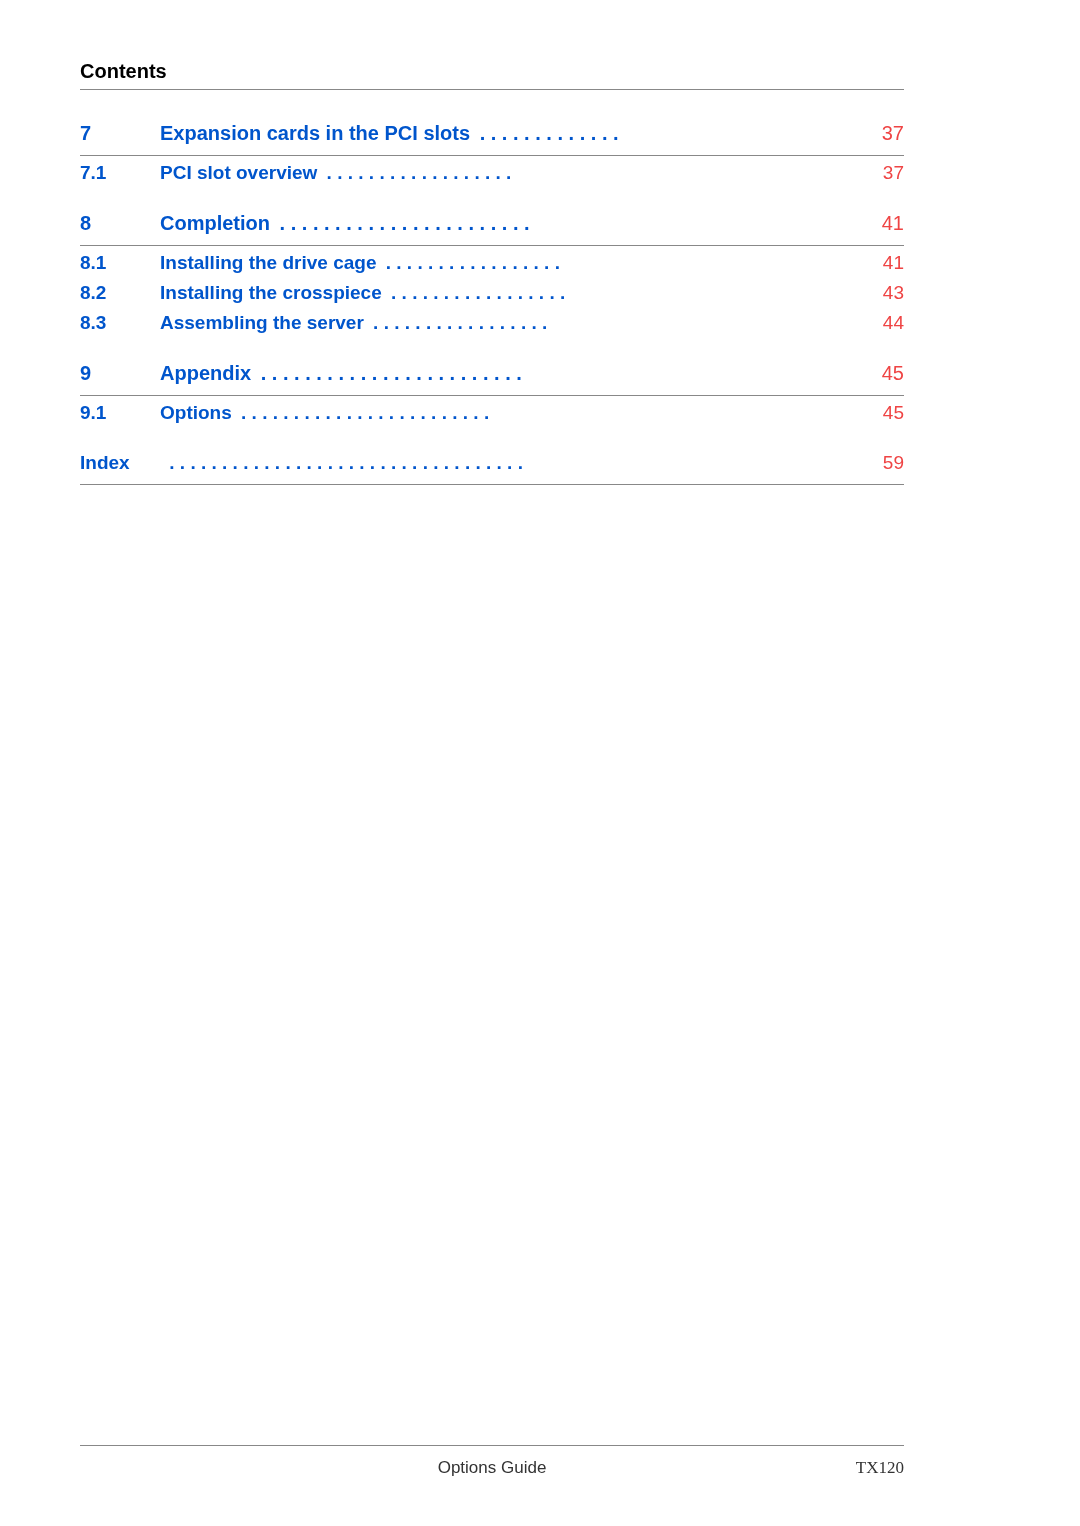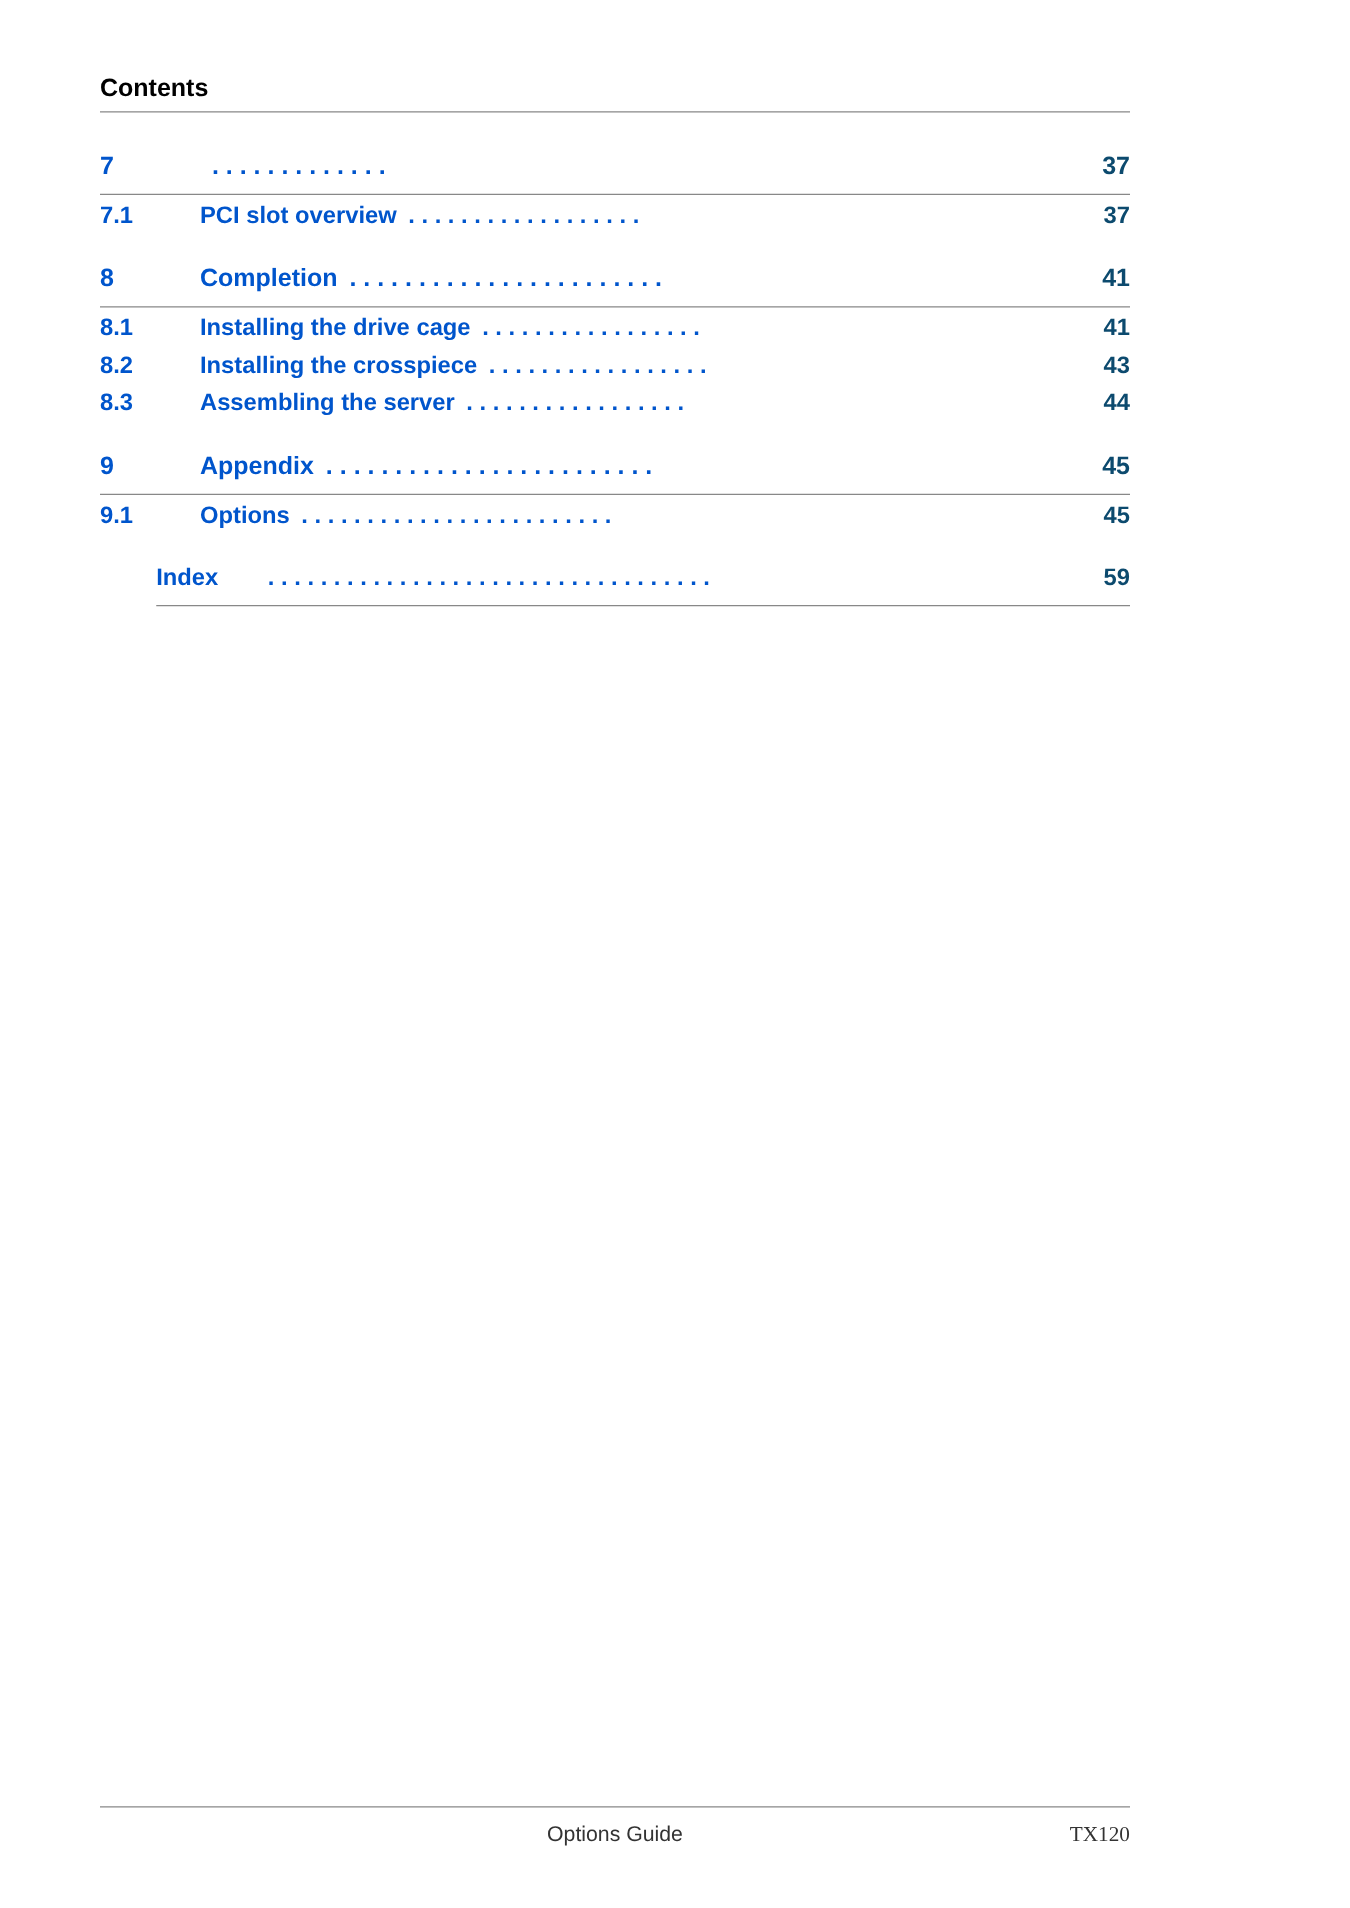--- a/index.html
+++ b/index.html
@@ -77,22 +77,22 @@
     .toc-dots {
       flex: 1;
       color: #0055cc;
       font-weight: bold;
       overflow: hidden;
       white-space: nowrap;
       margin: 0 4px;
     }
 
     .toc-page {
-      color: #0c4a6e;
-      font-weight: bold;
+      color: #ef4444;
+      font-weight: normal;
       min-width: 30px;
       text-align: right;
     }
 
     .section-group {
       margin-bottom: 20px;
     }
 
     .footer-divider {
       position: absolute;
@@ -125,34 +125,34 @@
       font-family: Liberation Serif, serif;
     }
 
     .abbreviations-row {
       margin-top: 22px;
       margin-bottom: 22px;
     }
 
     .index-row {
       margin-top: 10px;
-      margin-left: 45px;
     }
   </style>
 </head>
 <body>
 
 <div class="page-container">
 
   <div class="contents-header">Contents</div>
   <hr class="header-divider">
 
   <div class="section-group">
     <div class="toc-row chapter top-level">
       <span class="toc-number">7</span>
+      <span class="toc-title">Expansion cards in the PCI slots</span>
       <span class="toc-dots">&nbsp;. . . . . . . . . . . . .</span>
       <span class="toc-page">37</span>
     </div>
     <div class="toc-row sub">
       <span class="toc-number">7.1</span>
       <span class="toc-title">PCI slot overview</span>
       <span class="toc-dots">&nbsp;. . . . . . . . . . . . . . . . . .</span>
       <span class="toc-page">37</span>
     </div>
   </div>

